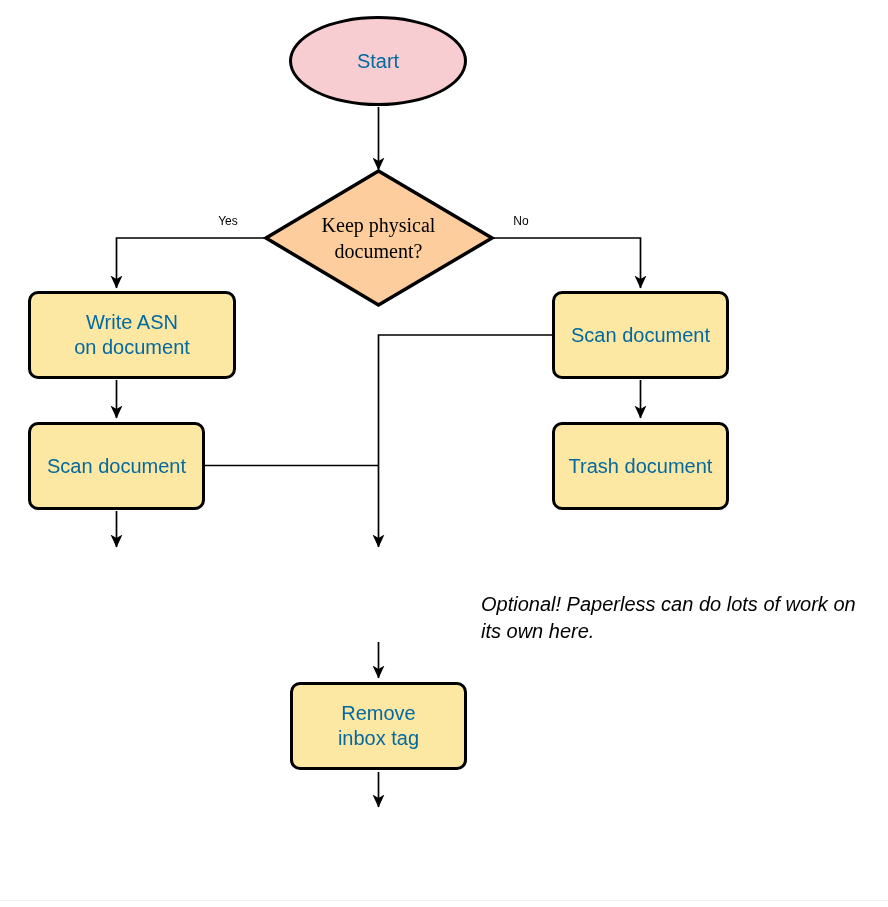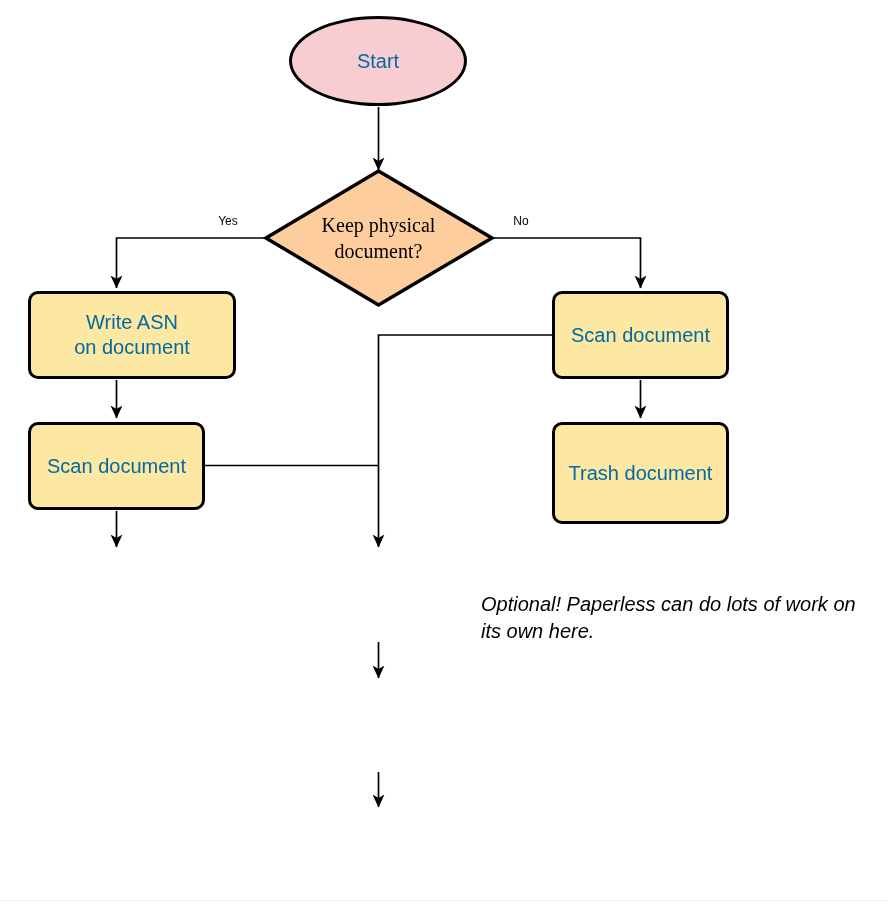--- a/index.html
+++ b/index.html
@@ -81,21 +81,21 @@
     font-style: italic;
     line-height: 27px;
     color: #000000;
     white-space: pre-line;
   }
   #n-start      { left: 289px; top: 16px;  width: 178px; height: 90px; }
   #n-write-asn  { left: 28px;  top: 291px; width: 208px; height: 88px; }
   #n-scan-left  { left: 28px;  top: 422px; width: 177px; height: 88px; }
   #n-archive    { left: 28px;  top: 551px; width: 177px; height: 90px; }
   #n-scan-right { left: 552px; top: 291px; width: 177px; height: 88px; }
-  #n-trash      { left: 552px; top: 422px; width: 177px; height: 102px; }
+  #n-trash      { left: 552px; top: 422px; width: 177px; height: 88px; }
   #n-tagging    { left: 290px; top: 551px; width: 177px; height: 90px; }
   #n-remove     { left: 290px; top: 682px; width: 177px; height: 88px; }
   #n-end        { left: 289px; top: 811px; width: 178px; height: 90px; }
   .bottom-divider {
     position: absolute;
     left: 0;
     top: 900px;
     width: 888px;
     height: 1px;
     background: #eef0f2;
@@ -151,20 +151,24 @@
 
   <div class="node process" id="n-scan-right">
     <span>Scan document</span>
   </div>
 
   <div class="node process" id="n-trash">
     <span>Trash document</span>
   </div>
 
 
+  <div class="node process" id="n-remove">
+    <span>Remove
+inbox tag</span>
+  </div>
 
 
   <div class="note">Optional! Paperless can do lots of work on
 its own here.</div>
 
   <div class="bottom-divider"></div>
 
 </div>
 
 </body></html>

